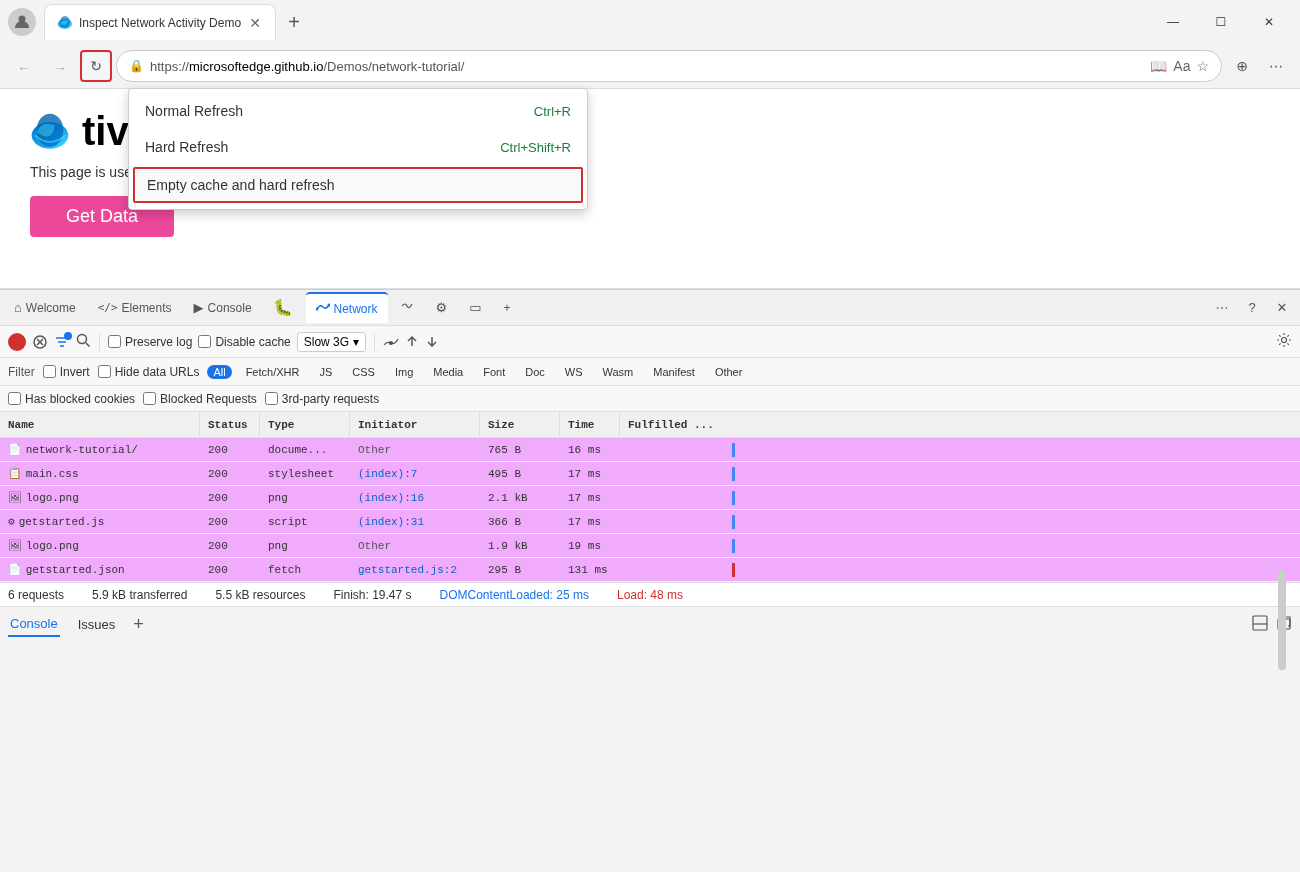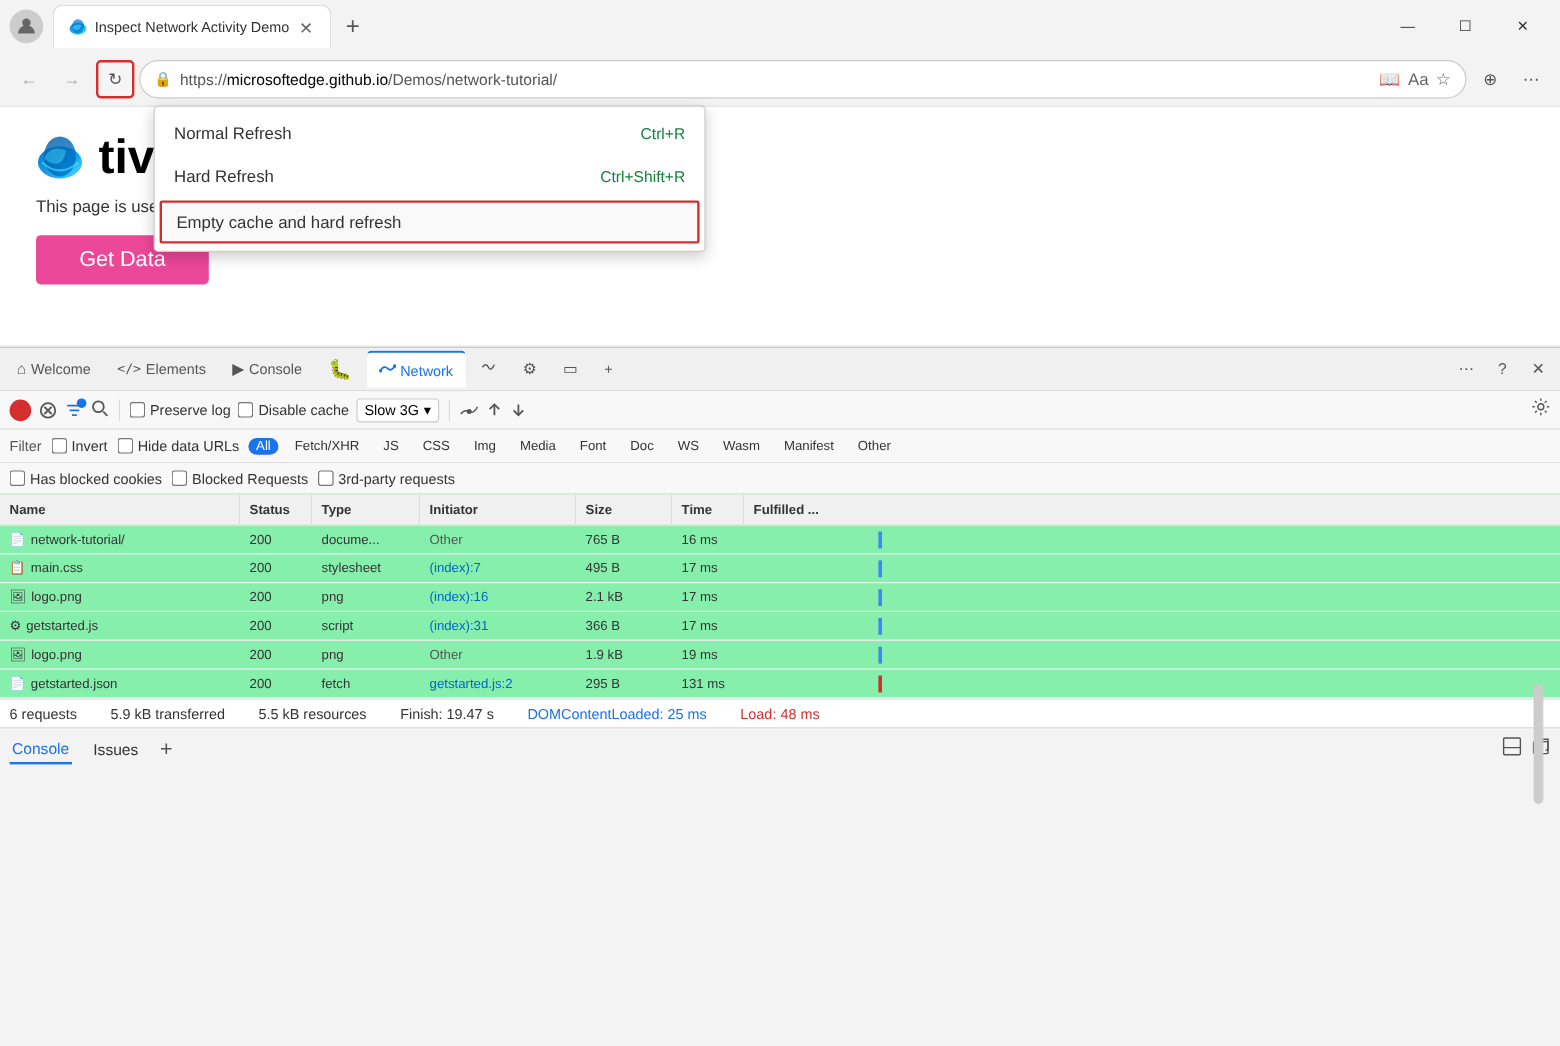--- a/index.html
+++ b/index.html
@@ -73,21 +73,21 @@
     
     .filter-bar { display: flex; align-items: center; padding: 4px 8px; gap: 8px; border-bottom: 1px solid #ddd; background: #f8f8f8; height: 28px; font-size: 12px; }
     .filter-text { color: #555; font-size: 12px; }
     .filter-type-btn { padding: 1px 6px; border-radius: 10px; border: none; background: transparent; font-size: 11px; cursor: pointer; color: #333; }
     .filter-type-btn.active { background: #1a73e8; color: white; }
 
     
     .filter-bar2 { display: flex; align-items: center; padding: 4px 8px; gap: 8px; border-bottom: 1px solid #ddd; background: #f8f8f8; height: 26px; font-size: 12px; }
 
     
-    .network-table { width: 100%; background: #86efac; font-size: 12px; }
+    .network-table { width: 100%; background: #f0abfc; font-size: 12px; font-family: Liberation Mono, monospace; }
     .table-header { display: grid; grid-template-columns: 200px 60px 90px 130px 80px 60px 100px 1fr; background: #f0f0f0; border-bottom: 1px solid #ddd; height: 26px; align-items: center; }
     .th { padding: 0 8px; font-weight: 600; color: #333; font-size: 11px; border-right: 1px solid #ddd; white-space: nowrap; overflow: hidden; display: flex; align-items: center; height: 100%; }
     .th:last-child { border-right: none; }
     .th.sortable { cursor: pointer; }
     .sort-arrow { margin-left: auto; font-size: 10px; }
     .table-row { display: grid; grid-template-columns: 200px 60px 90px 130px 80px 60px 100px 1fr; border-bottom: 1px solid #f0f0f0; height: 24px; align-items: center; cursor: pointer; }
     .td { padding: 0 8px; color: #333; font-size: 11px; white-space: nowrap; overflow: hidden; text-overflow: ellipsis; display: flex; align-items: center; height: 100%; gap: 4px; }
     .td-link { color: #0066cc; text-decoration: none; cursor: pointer; }
     .waterfall-bar { width: 3px; height: 14px; display: inline-block; }
     .waterfall-blue { background: #4285f4; }

